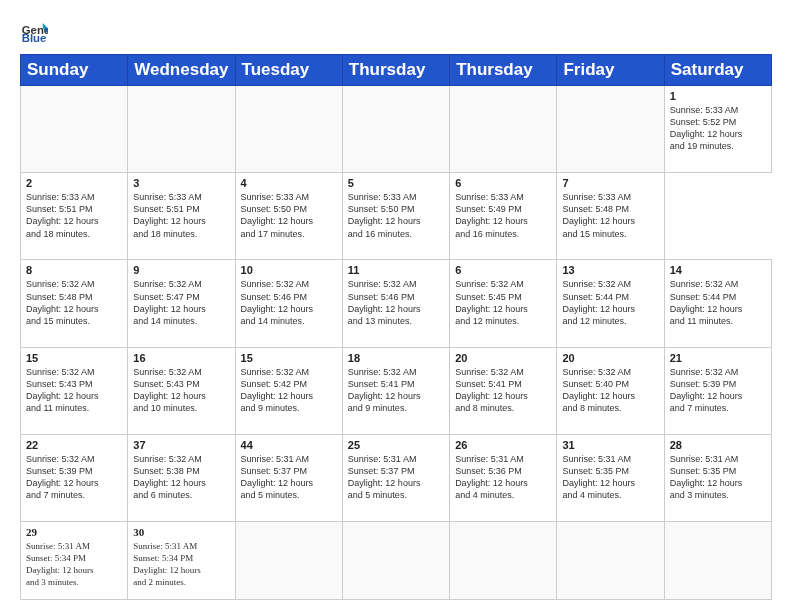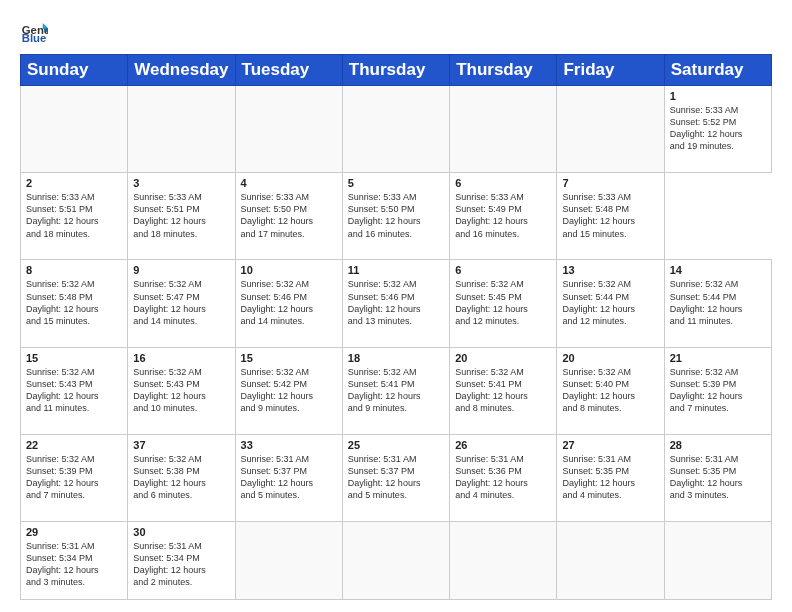--- a/index.html
+++ b/index.html
@@ -79,20 +79,21 @@
       border: 1px solid #ccc;
       padding: 4px 5px;
       font-size: 9.5px;
       color: #333;
       width: calc(100% / 7);
       height: 80px;
       background: #fff;
     }
     .calendar-table tr:last-child td {
       height: 68px;
+      font-family: Liberation Serif, serif;
     }
     .day-num {
       font-size: 11px;
       font-weight: bold;
       color: #222;
       display: block;
       margin-bottom: 2px;
     }
     .cell-text {
       font-size: 9px;
@@ -171,24 +172,24 @@
           <td><span class="day-num">16</span><span class="cell-text">Sunrise: 5:32 AM<br>Sunset: 5:43 PM<br>Daylight: 12 hours<br>and 10 minutes.</span></td>
           <td><span class="day-num">15</span><span class="cell-text">Sunrise: 5:32 AM<br>Sunset: 5:42 PM<br>Daylight: 12 hours<br>and 9 minutes.</span></td>
           <td><span class="day-num">18</span><span class="cell-text">Sunrise: 5:32 AM<br>Sunset: 5:41 PM<br>Daylight: 12 hours<br>and 9 minutes.</span></td>
           <td><span class="day-num">20</span><span class="cell-text">Sunrise: 5:32 AM<br>Sunset: 5:41 PM<br>Daylight: 12 hours<br>and 8 minutes.</span></td>
           <td><span class="day-num">20</span><span class="cell-text">Sunrise: 5:32 AM<br>Sunset: 5:40 PM<br>Daylight: 12 hours<br>and 8 minutes.</span></td>
           <td><span class="day-num">21</span><span class="cell-text">Sunrise: 5:32 AM<br>Sunset: 5:39 PM<br>Daylight: 12 hours<br>and 7 minutes.</span></td>
         </tr>
         <tr>
           <td><span class="day-num">22</span><span class="cell-text">Sunrise: 5:32 AM<br>Sunset: 5:39 PM<br>Daylight: 12 hours<br>and 7 minutes.</span></td>
           <td><span class="day-num">37</span><span class="cell-text">Sunrise: 5:32 AM<br>Sunset: 5:38 PM<br>Daylight: 12 hours<br>and 6 minutes.</span></td>
-          <td><span class="day-num">33</span><span class="cell-text">Sunrise: 5:31 AM<br>Sunset: 5:37 PM<br>Daylight: 12 hours<br>and 5 minutes.</span></td>
+          <td><span class="day-num">44</span><span class="cell-text">Sunrise: 5:31 AM<br>Sunset: 5:37 PM<br>Daylight: 12 hours<br>and 5 minutes.</span></td>
           <td><span class="day-num">25</span><span class="cell-text">Sunrise: 5:31 AM<br>Sunset: 5:37 PM<br>Daylight: 12 hours<br>and 5 minutes.</span></td>
           <td><span class="day-num">26</span><span class="cell-text">Sunrise: 5:31 AM<br>Sunset: 5:36 PM<br>Daylight: 12 hours<br>and 4 minutes.</span></td>
-          <td><span class="day-num">27</span><span class="cell-text">Sunrise: 5:31 AM<br>Sunset: 5:35 PM<br>Daylight: 12 hours<br>and 4 minutes.</span></td>
+          <td><span class="day-num">31</span><span class="cell-text">Sunrise: 5:31 AM<br>Sunset: 5:35 PM<br>Daylight: 12 hours<br>and 4 minutes.</span></td>
           <td><span class="day-num">28</span><span class="cell-text">Sunrise: 5:31 AM<br>Sunset: 5:35 PM<br>Daylight: 12 hours<br>and 3 minutes.</span></td>
         </tr>
         <tr>
           <td><span class="day-num">29</span><span class="cell-text">Sunrise: 5:31 AM<br>Sunset: 5:34 PM<br>Daylight: 12 hours<br>and 3 minutes.</span></td>
           <td><span class="day-num">30</span><span class="cell-text">Sunrise: 5:31 AM<br>Sunset: 5:34 PM<br>Daylight: 12 hours<br>and 2 minutes.</span></td>
           <td class="empty"></td>
           <td class="empty"></td>
           <td class="empty"></td>
           <td class="empty"></td>
           <td class="empty"></td>

